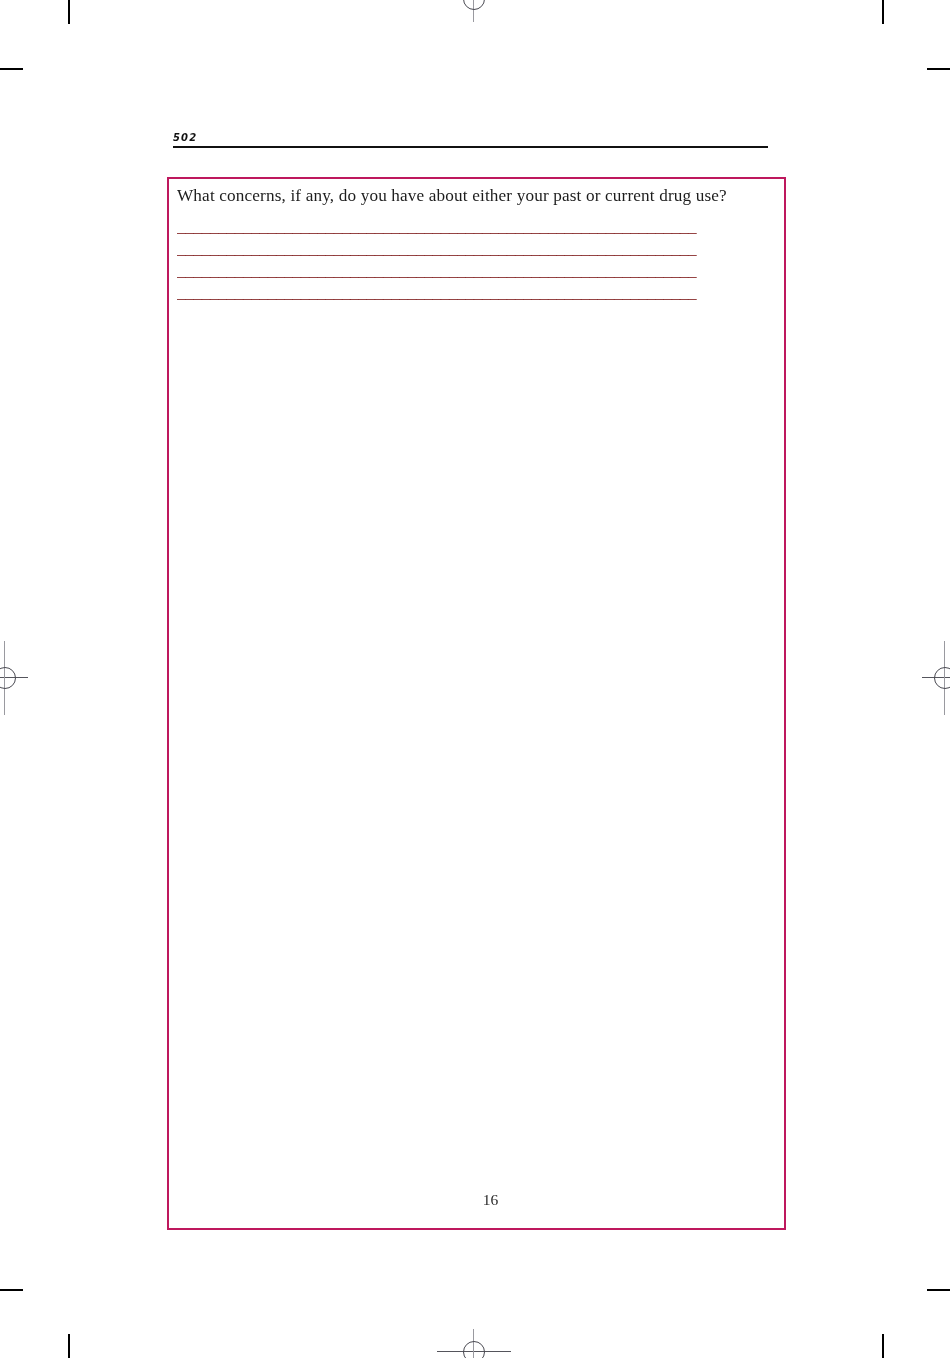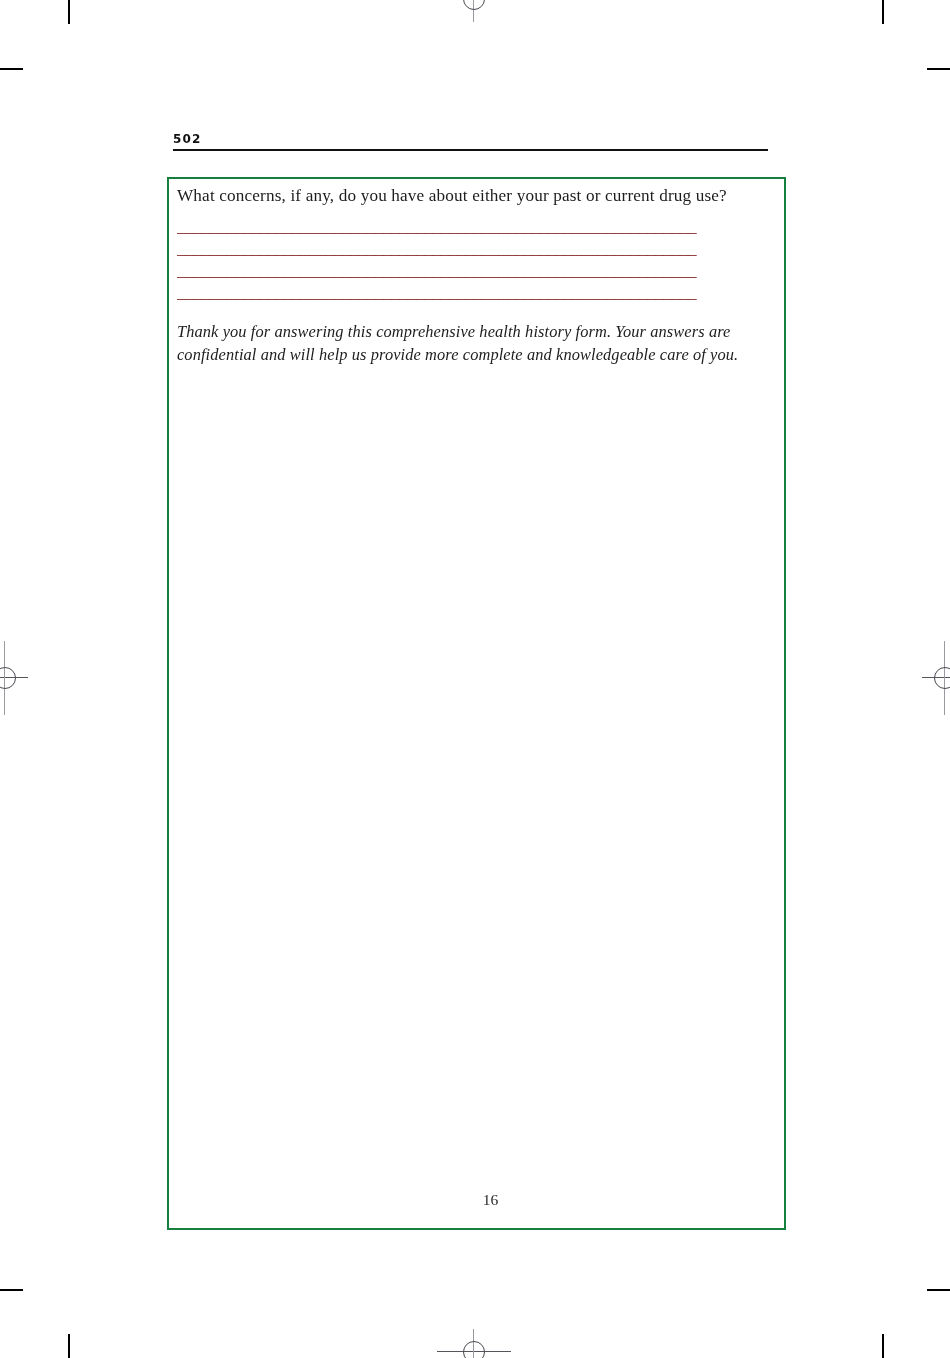--- a/index.html
+++ b/index.html
@@ -80,43 +80,44 @@
     position: absolute;
     left: 173px;
     top: 132px;
     width: 596px;
   }
   .running-header .header-line {
     display: flex;
     align-items: center;
     font-family: "DejaVu Sans", sans-serif;
     font-weight: bold;
-    font-size: 12px;
+    font-size: 10px;
     letter-spacing: 1.15px;
     color: #111111;
     white-space: nowrap;
+    font-style: italic;
   }
   .running-header .page-folio {
     margin-right: 13px;
   }
   .header-rule {
     margin-top: 3px;
     height: 1.5px;
     background: #111111;
     width: 595px;
   }
 
   
   .form-box {
     position: absolute;
     left: 167px;
     top: 177px;
     width: 619px;
     height: 1053px;
-    border: 2px solid #15803d;
+    border: 2px solid #be185d;
     box-sizing: border-box;
     background: #ffffff;
   }
   .form-inner {
     position: absolute;
     left: 8px;
     top: 5px;
     right: 18px;
   }
 
@@ -209,17 +210,16 @@
 
     <p class="form-question">What concerns, if any, do you have about either your past or current drug use?</p>
 
     <div class="answer-lines">
       <div class="answer-line">_______________________________________________________________</div>
       <div class="answer-line">_______________________________________________________________</div>
       <div class="answer-line">_______________________________________________________________</div>
       <div class="answer-line">_______________________________________________________________</div>
     </div>
 
-    <p class="form-closing">Thank you for answering this comprehensive health history form. Your answers are confidential and will help us provide more complete and knowledgeable care of you.</p>
   </div>
 
   <div class="form-folio">16</div>
 </div>
 
 </body></html>

